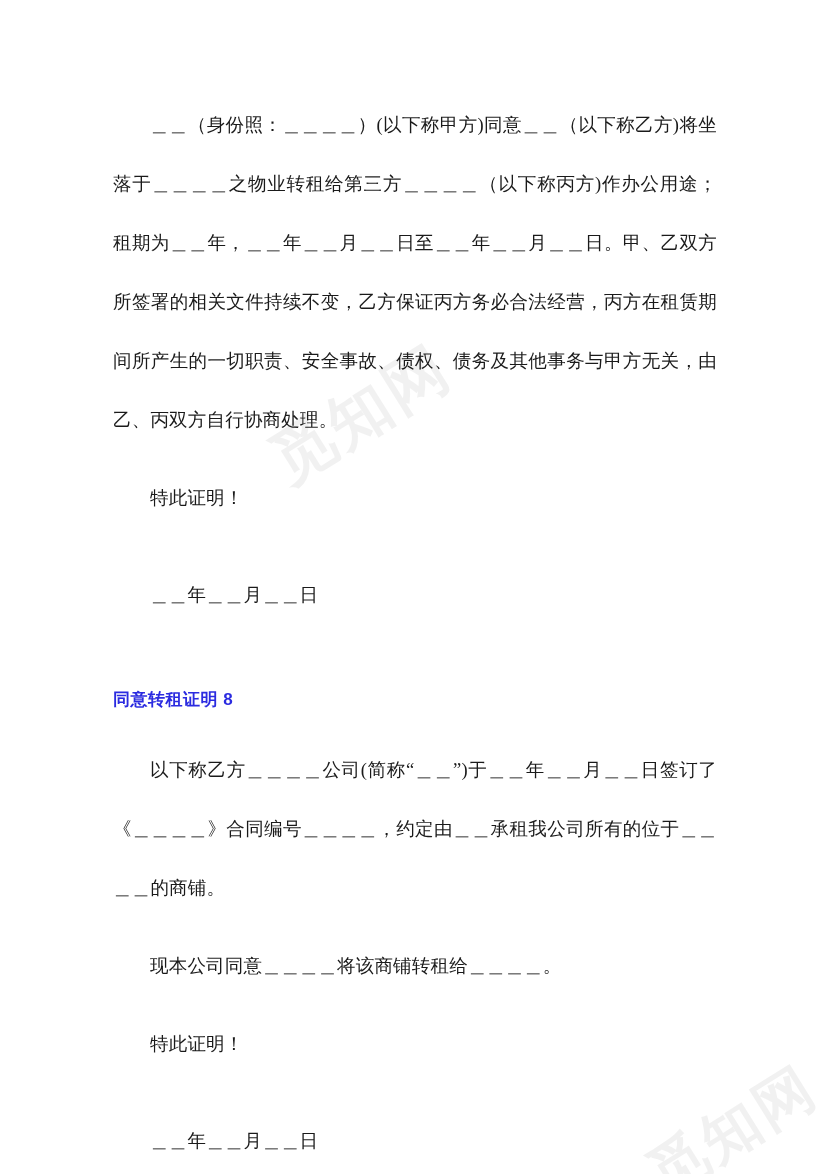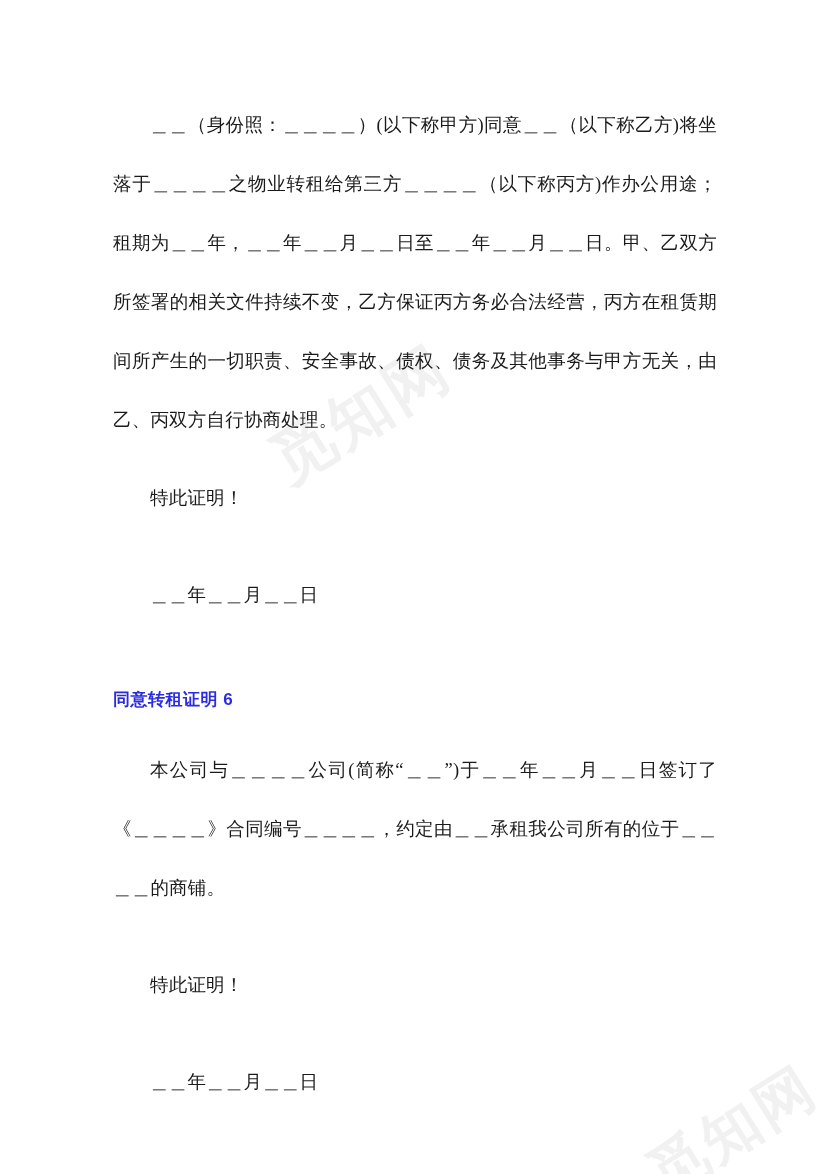--- a/index.html
+++ b/index.html
@@ -78,26 +78,27 @@
 
     <div class="gap-sm"></div>
     <p class="para indent">特此证明！</p>
 
     <div class="gap-sm"></div>
 
     <div class="gap-sm"></div>
     <p class="para indent">＿＿年＿＿月＿＿日</p>
 
     <div class="gap-xl"></div>
-    <p class="heading">同意转租证明 6</p>
+    <p class="heading">同意转租证明 8</p>
 
     <div class="gap-md"></div>
-    <p class="para indent">本公司与＿＿＿＿公司(简称“＿＿”)于＿＿年＿＿月＿＿日签订了《＿＿＿＿》合同编号＿＿＿＿，约定由＿＿承租我公司所有的位于＿＿＿＿的商铺。</p>
+    <p class="para indent">以下称乙方＿＿＿＿公司(简称“＿＿”)于＿＿年＿＿月＿＿日签订了《＿＿＿＿》合同编号＿＿＿＿，约定由＿＿承租我公司所有的位于＿＿＿＿的商铺。</p>
 
     <div class="gap-sm"></div>
+    <p class="para indent">现本公司同意＿＿＿＿将该商铺转租给＿＿＿＿。</p>
 
     <div class="gap-sm"></div>
     <p class="para indent">特此证明！</p>
 
     <div class="gap-sm"></div>
 
     <div class="gap-sm"></div>
     <p class="para indent">＿＿年＿＿月＿＿日</p>
 
   </div>

